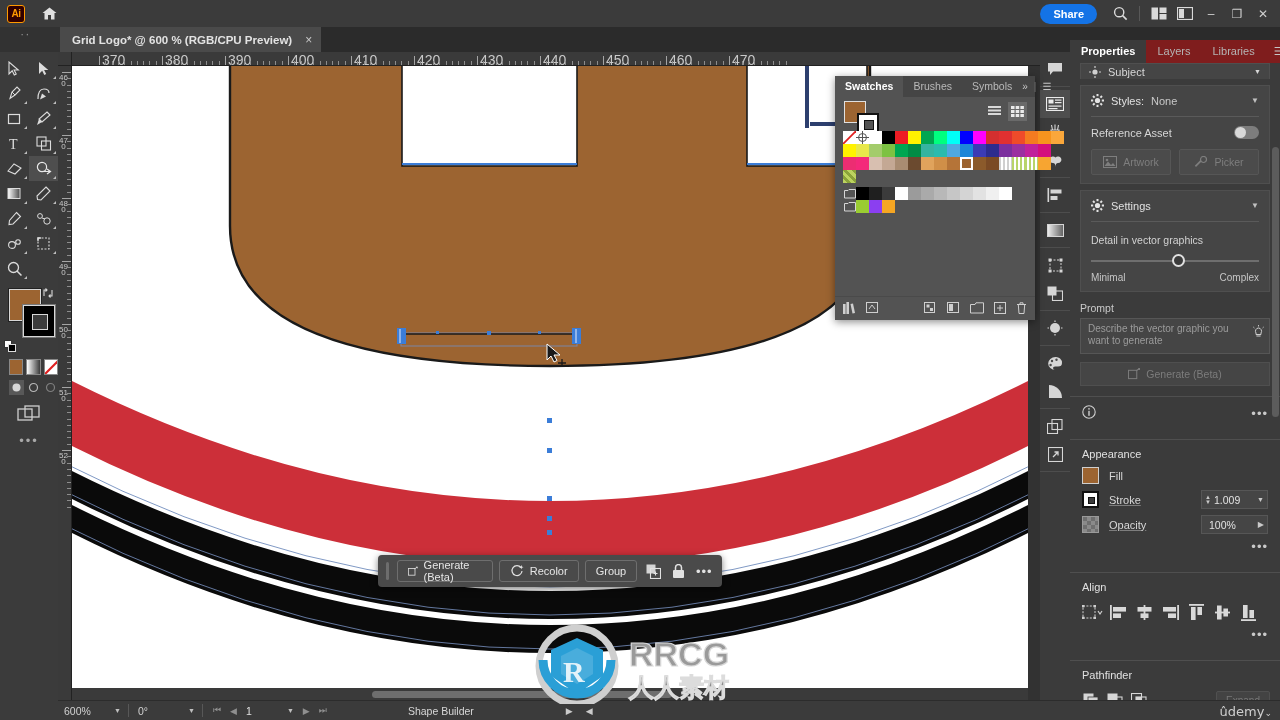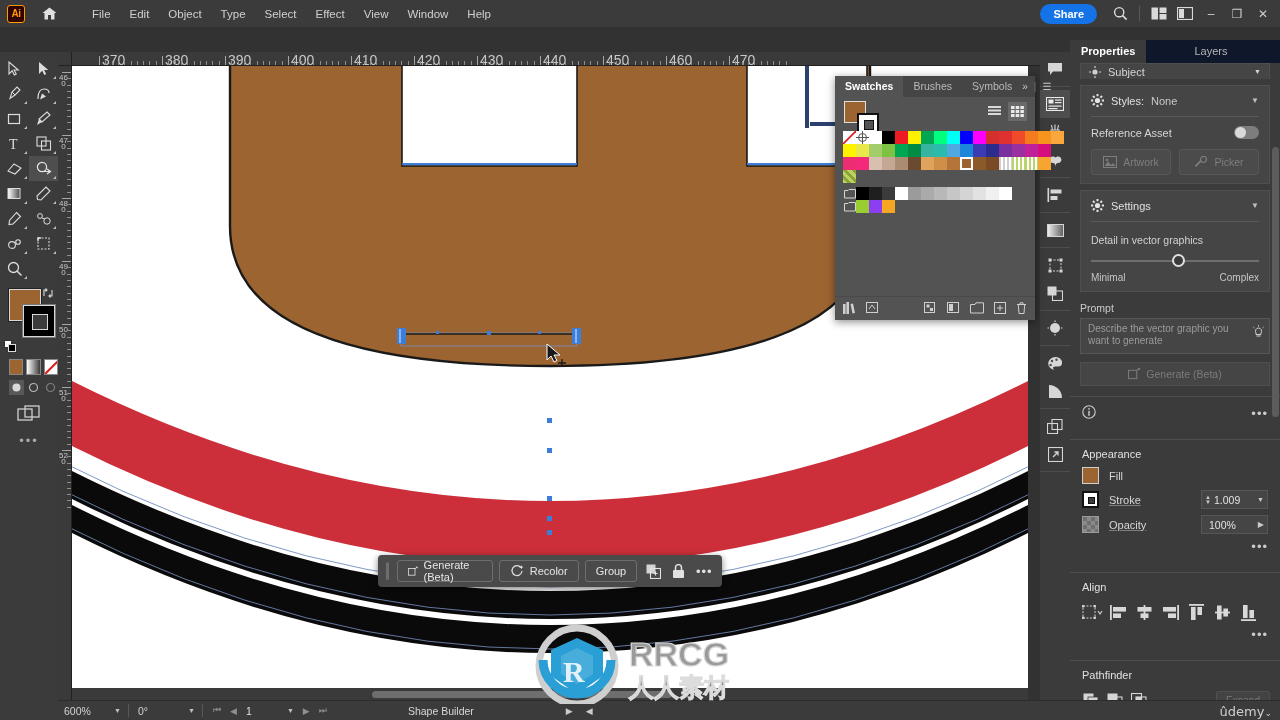--- a/index.html
+++ b/index.html
@@ -173,21 +173,21 @@
   }
   .rail-grp { border-bottom:1px solid #4d4d4d; padding:3px 0; }
   .rail-item { width:30px; height:28px; display:flex; align-items:center; justify-content:center; }
   .rail-item.sel { background:#4e4e4e; }
 
   
   .props {
     position:absolute; right:0; top:40px; width:210px; height:680px;
     background:#3b3b3b;
   }
-  .pr-tabs { display:flex; height:23px; background:#0f172a; align-items:center;gap:37px; }
+  .pr-tabs { display:flex; height:23px; background:#7f1d1d; align-items:center; }
   .pr-tab { padding:0 11px; height:23px; line-height:23px; font-size:11px; color:#b5b5b5; }
   .pr-tab.active { background:#3b3b3b; color:#ffffff; font-weight:bold; }
   .pr-menu { margin-left:auto; padding:0 8px; color:#c6c6c6; line-height:23px;}
   .pr-body { position:relative; height:701px; overflow:hidden; }
   .pr-scroll { position:absolute; right:1px; top:4px; width:7px; height:650px; }
   .pr-scroll .th { position:absolute; left:0; top:80px; width:7px; height:270px; background:#5c5c5c; border-radius:4px;}
 
   .cut-row {
     margin:0 10px; height:16px; background:#454545; border:1px solid #4f4f4f;
     display:flex; align-items:center; padding:0 8px; gap:7px; overflow:hidden;
@@ -279,31 +279,20 @@
 
 <div class="app">
 
   <div class="menubar">
     <div class="ai-logo">Ai</div>
     <div class="home-icon">
       <svg width="15" height="13" viewBox="0 0 15 13">
           <path d="M7.5 0.5 L14.5 6 L12.5 6 L12.5 12.5 L9 12.5 L9 8 L6 8 L6 12.5 L2.5 12.5 L2.5 6 L0.5 6 Z" fill="#e0e0e0"></path>
         </svg>
     </div>
-    <div class="menu-items">
-      <div>File</div>
-      <div>Edit</div>
-      <div>Object</div>
-      <div>Type</div>
-      <div>Select</div>
-      <div>Effect</div>
-      <div>View</div>
-      <div>Window</div>
-      <div>Help</div>
-    </div>
     <div class="menubar-right">
       <div class="share-btn">Share</div>
       <div class="mb-icon">
         <svg width="15" height="15" viewBox="0 0 15 15">
             <circle cx="6.2" cy="6.2" r="4.6" fill="none" stroke="#dcdcdc" stroke-width="1.4"></circle>
             <line x1="9.6" y1="9.6" x2="13.6" y2="13.6" stroke="#dcdcdc" stroke-width="1.6"></line>
           </svg>
       </div>
       <div class="divider-v"></div>
       <div class="mb-icon">
@@ -318,20 +307,27 @@
             <rect x="0.5" y="0.5" width="15" height="12" fill="none" stroke="#d9d9d9" stroke-width="1.2"></rect>
             <rect x="2" y="2" width="5" height="9" fill="#d9d9d9"></rect>
           </svg>
       </div>
       <div class="win-btn">–</div>
       <div class="win-btn">❐</div>
       <div class="win-btn">✕</div>
     </div>
   </div>
 
+  <div class="tabbar">
+    <div class="dockhandle"></div>
+    <div class="doctab">
+      <span>Grid Logo* @ 600 % (RGB/CPU Preview)</span>
+      <span class="close">×</span>
+    </div>
+  </div>
 
   <div class="toolbar">
     <div class="tool-grid">
       <div class="tool">
         <svg width="13" height="15" viewBox="0 0 13 15">
             <path d="M1 1 L1 13 L4.2 9.8 L6.3 14 L8.2 13.1 L6.1 9 L10.3 9 Z" fill="none" stroke="#dcdcdc" stroke-width="1.1"></path>
           </svg>
       </div>
       <div class="tool">
         <svg width="13" height="15" viewBox="0 0 13 15">

